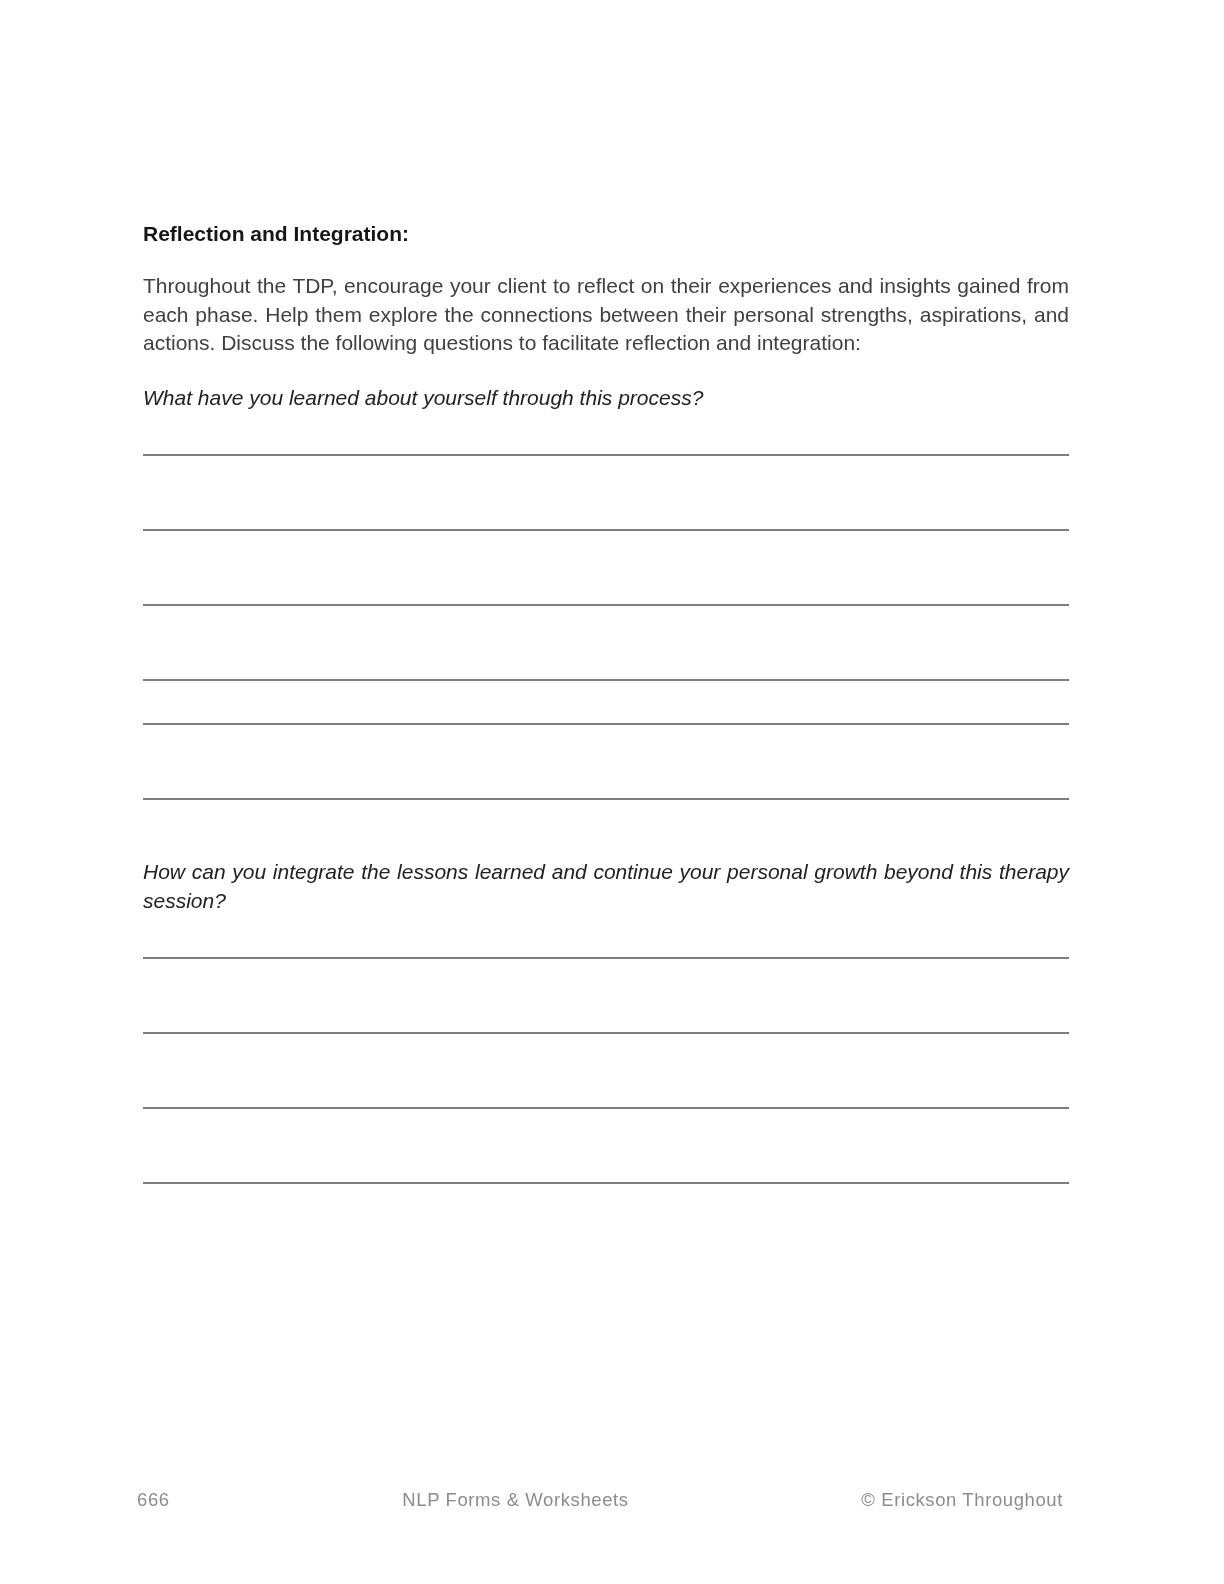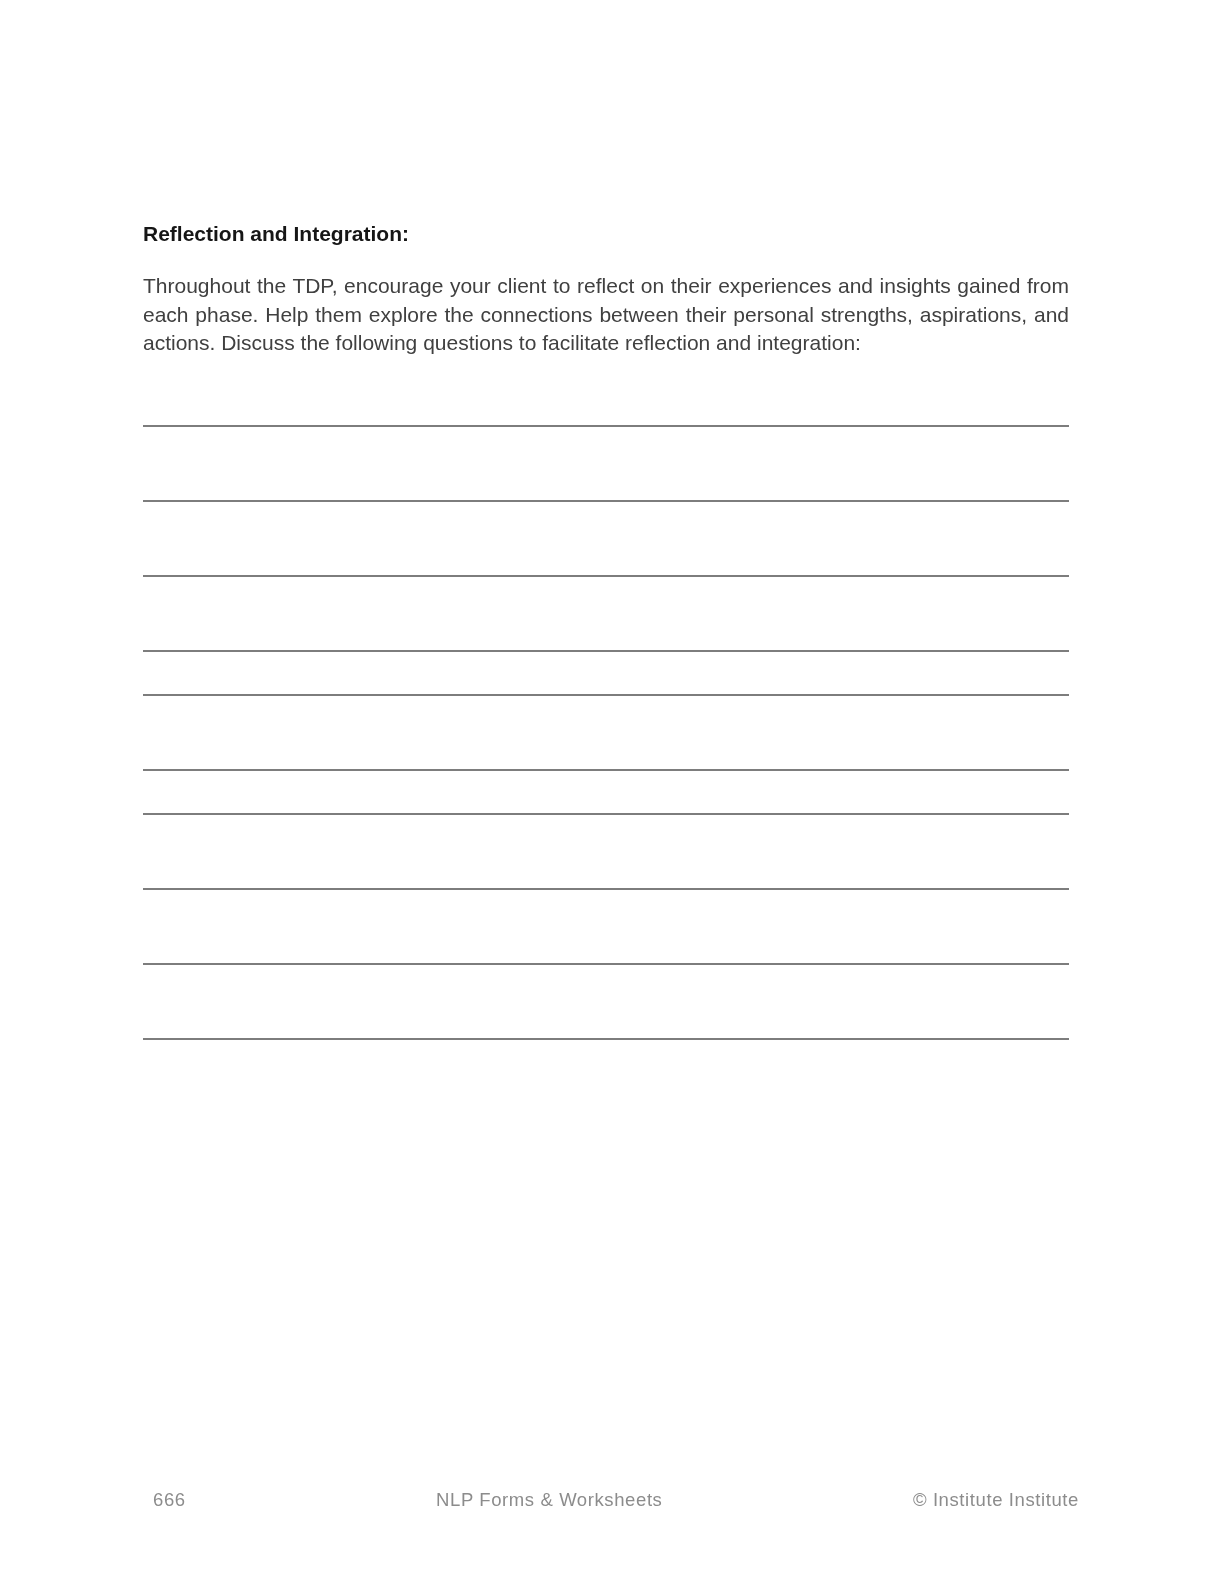--- a/index.html
+++ b/index.html
@@ -43,60 +43,62 @@
   }
   .question.spaced { margin-top: 57px; }
   .lines { width: 100%; }
   .blank-line {
     height: 75px;
     border-bottom: 2px solid #7d7d7d;
   }
   .blank-line:first-child { height: 44px; }
   .footer {
     position: absolute;
-    left: 153px;
+    left: 137px;
     top: 1449px;
     width: 926px;
     display: flex;
     justify-content: space-between;
     align-items: baseline;
     font-size: 18.5px;
     letter-spacing: 0.6px;
     color: #8c8c8c;
   }
 </style>
 </head>
 <body>
 
 <div class="page">
   <div class="content">
 
     <div class="heading">Reflection and Integration:</div>
 
     <p class="intro">Throughout the TDP, encourage your client to reflect on their experiences and insights gained from each phase. Help them explore the connections between their personal strengths, aspirations, and actions. Discuss the following questions to facilitate reflection and integration:</p>
 
+    <p class="question">What have you learned about yourself through this process?</p>
     <div class="lines">
         <div class="blank-line"></div>
         <div class="blank-line"></div>
         <div class="blank-line"></div>
         <div class="blank-line"></div>
       </div>
 
     <div class="lines">
         <div class="blank-line"></div>
         <div class="blank-line"></div>
       </div>
 
+    <p class="question spaced">How can you integrate the lessons learned and continue your personal growth beyond this therapy session?</p>
     <div class="lines">
         <div class="blank-line"></div>
         <div class="blank-line"></div>
         <div class="blank-line"></div>
         <div class="blank-line"></div>
       </div>
 
   </div>
 
   <div class="footer">
     <span>666</span>
     <span>NLP Forms &amp; Worksheets</span>
-    <span>© Institute Institute</span>
+    <span>© Erickson Throughout</span>
   </div>
 </div>
 
 </body></html>

